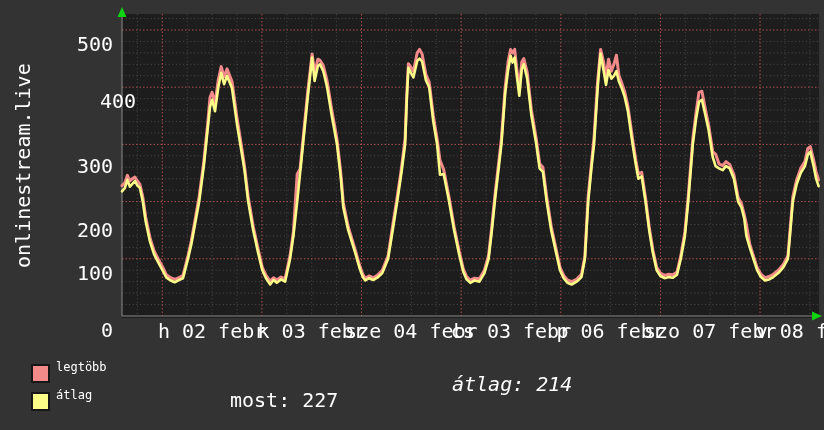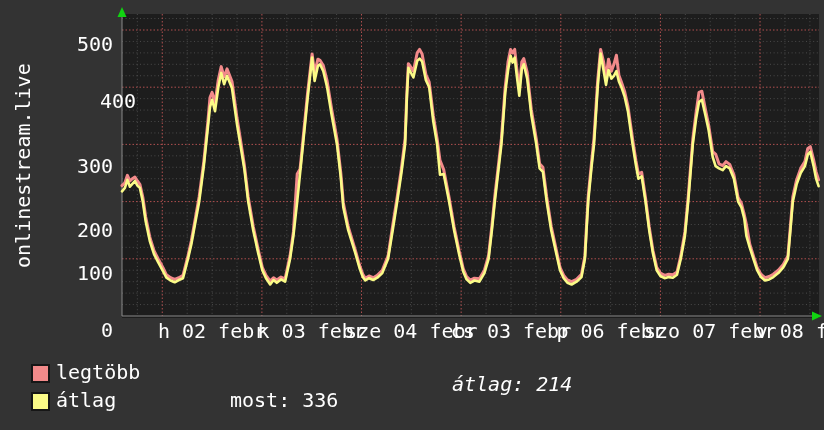--- a/index.html
+++ b/index.html
@@ -11,21 +11,21 @@
   .watermark{
     position:absolute;left:2px;top:14px;height:304px;width:42px;
     display:flex;align-items:center;justify-content:center;
     writing-mode:vertical-rl;transform:rotate(180deg);
     font-size:20px;letter-spacing:0px;white-space:pre;
   }
   .plot{position:absolute;left:122px;top:14px;width:697px;height:304px;overflow:visible;}
   .ylabel{position:absolute;left:0;width:113px;text-align:right;font-size:20px;line-height:22px;white-space:pre;margin-top:14px;}
   .xlabel{position:absolute;top:319px;font-size:20px;white-space:pre;transform:translateX(-50%);}
   .legend-swatch{position:absolute;width:15px;height:15px;border:2px solid #161616;}
-  .legend-label{position:absolute;font-size:20px;white-space:pre;}
+  .legend-label{position:absolute;font-size:12px;white-space:pre;}
   .stat{position:absolute;font-size:20px;white-space:pre;}
 </style>
 </head>
 <body>
 
 <div class="graph">
   <div class="watermark">onlinestream.live</div>
 
   <svg class="plot" width="697" height="304" overflow="visible">
     <rect x="0" y="0" width="697" height="304" fill="#1d1d1d"></rect>
@@ -111,15 +111,15 @@
       <div class="xlabel" style="left: 610.606px;">p 06 febr</div>
       <div class="xlabel" style="left: 710.236px;">szo 07 febr</div>
       <div class="xlabel" style="left: 809.867px;">v 08 febr</div>
     </div>
 
   <div class="legend-swatch" style="left: 31px; top: 364px; background: rgb(242, 138, 138);" id="swatch-legtobb"></div>
   <div class="legend-label" style="left:56px;top:360px;">legtöbb</div>
   <div class="legend-swatch" style="left: 31px; top: 392px; background: rgb(251, 251, 135);" id="swatch-atlag"></div>
   <div class="legend-label" style="left:56px;top:388px;">átlag</div>
 
-  <div class="stat" style="left:230px;top:388px;">most: 336</div>
+  <div class="stat" style="left:230px;top:388px;">most: 227</div>
   <div class="stat" style="left:452px;top:372px;font-style:italic;">átlag: 214</div>
 </div>
 
 </body></html>

